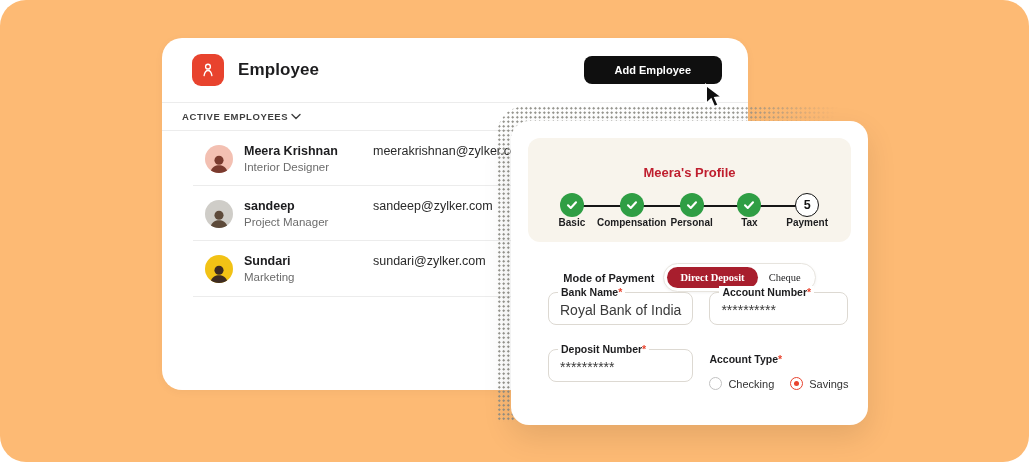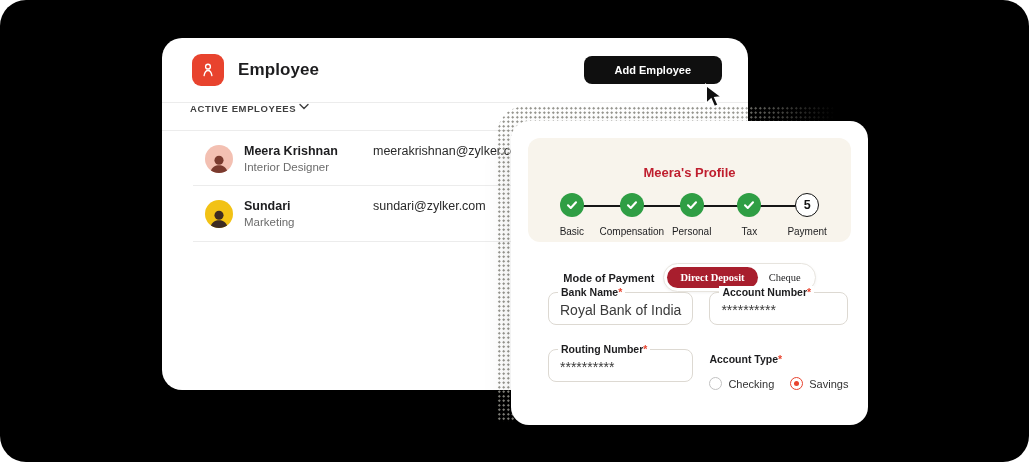--- a/index.html
+++ b/index.html
@@ -1,26 +1,26 @@
 <!DOCTYPE html>
 <html><head>
 <meta charset="utf-8">
 <style>
   * { margin:0; padding:0; box-sizing:border-box; }
   body { background:#ffffff; font-family:"Liberation Sans","DejaVu Sans",sans-serif; }
-  .canvas { position:relative; width:1029px; height:462px; background:#000000; border-radius:26px; overflow:hidden; }
+  .canvas { position:relative; width:1029px; height:462px; background:#fdba74; border-radius:26px; overflow:hidden; }
 
   
   .employee-card { position:absolute; left:162px; top:38px; width:586px; height:352px; background:#fff; border-radius:20px; box-shadow:0 2px 10px rgba(0,0,0,0.04); }
   .emp-header { display:flex; align-items:center; height:64px; padding:0 26px 0 30px; gap:14px; }
   .app-icon { width:32px; height:32px; background:#e8432e; border-radius:9px; display:flex; align-items:center; justify-content:center; flex:0 0 auto; }
   .emp-title { font-size:17px; font-weight:bold; color:#1d1d1f; letter-spacing:0.1px; }
   .add-btn { margin-left:auto; background:#0f0f0f; color:#fff; font-size:11px; font-weight:bold; font-family:inherit; padding:8px 31px; border:none; border-radius:8px; cursor:pointer; }
   .hdiv { height:1px; background:#ececec; }
-  .filter-row { display:flex; gap:3px; height:27px; padding:0 28px; }
+  .filter-row { display:flex; align-items:center; gap:3px; height:27px; padding:0 20px; }
   .filter-label { font-size:9.5px; font-weight:bold; letter-spacing:0.6px; color:#3f3f3f; }
   .rows { }
   .emp-row { position:relative; height:55px; display:flex; align-items:center; padding-left:43px; cursor:pointer; }
   .emp-row:not(:last-child)::after { content:""; position:absolute; left:31px; right:0; bottom:0; height:1px; background:#ececec; }
   .rows::after { content:""; display:block; height:1px; background:#ececec; margin-left:31px; }
   .avatar { width:28px; height:28px; border-radius:50%; overflow:hidden; display:flex; align-items:flex-end; justify-content:center; flex:0 0 auto; }
   .emp-text { margin-left:11px; }
   .emp-name { font-size:12.5px; font-weight:bold; color:#1d1d1f; }
   .emp-role { font-size:11.5px; color:#6c6c6c; margin-top:3px; }
   .emp-email { position:absolute; left:211px; top:13px; font-size:12.5px; color:#2a2a2a; }
@@ -33,21 +33,21 @@
   
   .profile-card { position:absolute; left:511px; top:121px; width:357px; height:304px; background:#fff; border-radius:18px; box-shadow:0 12px 30px rgba(0,0,0,0.10); }
   .stepper-panel { margin:17px 17px 0; height:104px; background:#f8f4ec; border-radius:12px; padding-top:27px; }
   .profile-title { text-align:center; font-size:13px; font-weight:bold; color:#bf1e2e; }
   .stepper { position:relative; display:flex; justify-content:space-between; padding:0 15px; margin-top:13px; }
   .step-line { position:absolute; top:12px; left:46px; right:46px; height:1.8px; background:#161616; }
   .step { position:relative; width:62px; display:flex; flex-direction:column; align-items:center; cursor:pointer; }
   .step-circle { width:24px; height:24px; border-radius:50%; display:flex; align-items:center; justify-content:center; z-index:1; }
   .step-done .step-circle { background:#2f9e44; }
   .step-current .step-circle { background:#fff; border:1.7px solid #141414; font-size:12.5px; font-weight:bold; color:#141414; }
-  .step-label { margin-top:9px; font-size:10px; font-weight:normal; color:#1d1d1f; }
+  .step-label { font-size:10px; font-weight:bold; color:#1d1d1f; }
 
   .pay-form { padding:21px 37px 0 37px; }
   .mode-row { display:flex; align-items:center; justify-content:center; gap:9px; }
   .mode-label { font-size:11px; font-weight:bold; color:#1d1d1f; }
   .mode-toggle { display:flex; align-items:center; background:#fff; border:1px solid #e7e4de; border-radius:999px; padding:3px; box-shadow:0 1px 3px rgba(0,0,0,0.05); }
   .mode-opt { font-size:10.5px; padding:5px 11px; border-radius:999px; color:#1d1d1f; cursor:pointer; white-space:nowrap;font-family:Liberation Serif, serif; }
   .mode-opt.selected { background:#a81e2d; color:#fff; font-weight:bold; padding:5px 13px; }
 
   .fields { display:grid; grid-template-columns:1fr 1fr; column-gap:16px; row-gap:24px; }
   .field { position:relative; height:33px; border:1px solid #ddd9d2; border-radius:8px; background:#fff; cursor:text; }
@@ -97,20 +97,33 @@
               <path d="M2 24 C3 15 8 13.5 12 13.5 C16 13.5 21 15 22 24 Z" fill="#7a3a2e"></path>
             </svg>
         </div>
         <div class="emp-text">
           <div class="emp-name">Meera Krishnan</div>
           <div class="emp-role">Interior Designer</div>
         </div>
         <div class="emp-email">meerakrishnan@zylker.com</div>
       </div>
 
+      <div class="emp-row">
+        <div class="avatar" style="background-color: rgb(207, 205, 200);">
+          <svg width="22" height="20" viewBox="0 0 24 22">
+              <circle cx="12" cy="8" r="5" fill="#5d4a3a"></circle>
+              <path d="M2 24 C3 15 8 13.5 12 13.5 C16 13.5 21 15 22 24 Z" fill="#5d4a3a"></path>
+            </svg>
+        </div>
+        <div class="emp-text">
+          <div class="emp-name">sandeep</div>
+          <div class="emp-role">Project Manager</div>
+        </div>
+        <div class="emp-email">sandeep@zylker.com</div>
+      </div>
 
       <div class="emp-row">
         <div class="avatar" style="background-color: rgb(242, 194, 21);">
           <svg width="22" height="20" viewBox="0 0 24 22">
               <circle cx="12" cy="8" r="5" fill="#3d2b22"></circle>
               <path d="M2 24 C3 15 8 13.5 12 13.5 C16 13.5 21 15 22 24 Z" fill="#3d2b22"></path>
             </svg>
         </div>
         <div class="emp-text">
           <div class="emp-name">Sundari</div>
@@ -187,21 +200,21 @@
           <span class="field-label"><span>Bank Name</span><span class="req">*</span></span>
           <div class="field-value">Royal Bank of India</div>
         </div>
 
         <div class="field">
           <span class="field-label"><span>Account Number</span><span class="req">*</span></span>
           <div class="field-value">**********</div>
         </div>
 
         <div class="field">
-          <span class="field-label"><span>Routing Number</span><span class="req">*</span></span>
+          <span class="field-label"><span>Deposit Number</span><span class="req">*</span></span>
           <div class="field-value">**********</div>
         </div>
 
         <div class="acct-type">
           <span class="acct-label"><span>Account Type</span><span class="req">*</span></span>
           <div class="radio-row">
             <span class="radio-opt">
               <span class="radio-circle"></span>
               <span>Checking</span>
             </span>

